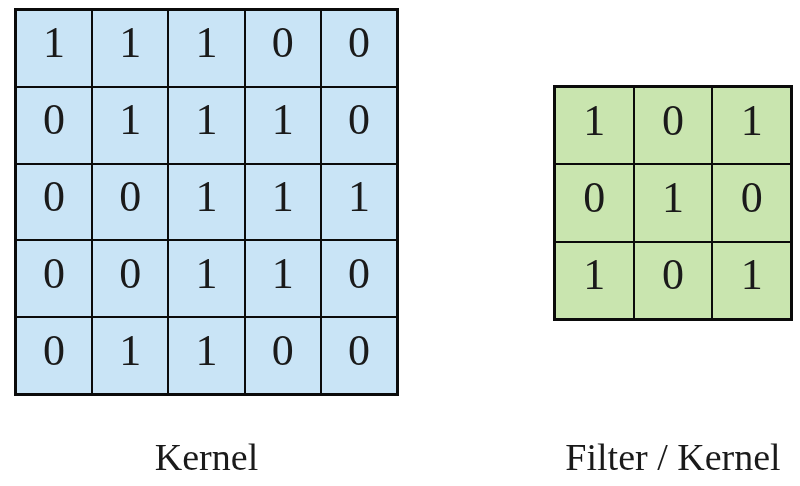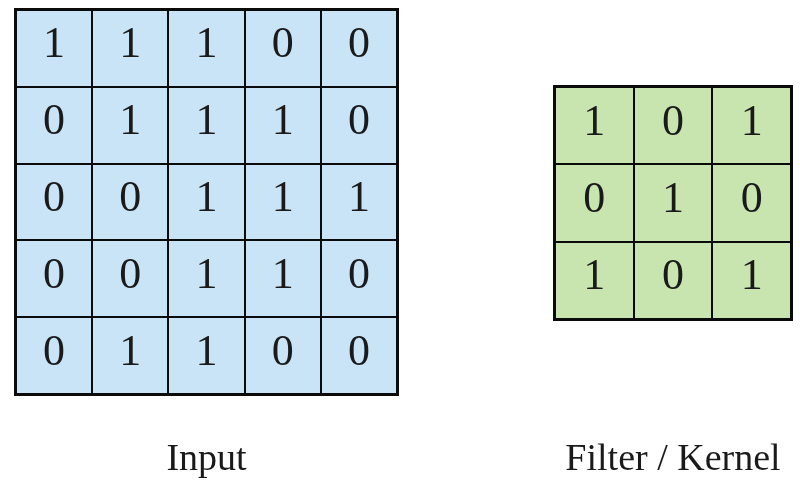--- a/index.html
+++ b/index.html
@@ -97,16 +97,16 @@
     <div class="cell">0</div>
     <div class="cell">1</div>
     <div class="cell">0</div>
     <div class="cell">1</div>
     <div class="cell">0</div>
     <div class="cell">1</div>
     <div class="cell">0</div>
     <div class="cell">1</div>
   </div>
 
-  <div class="caption input-caption">Input</div>
+  <div class="caption input-caption">Kernel</div>
   <div class="caption kernel-caption">Filter / Kernel</div>
 
 </div>
 
 </body></html>

